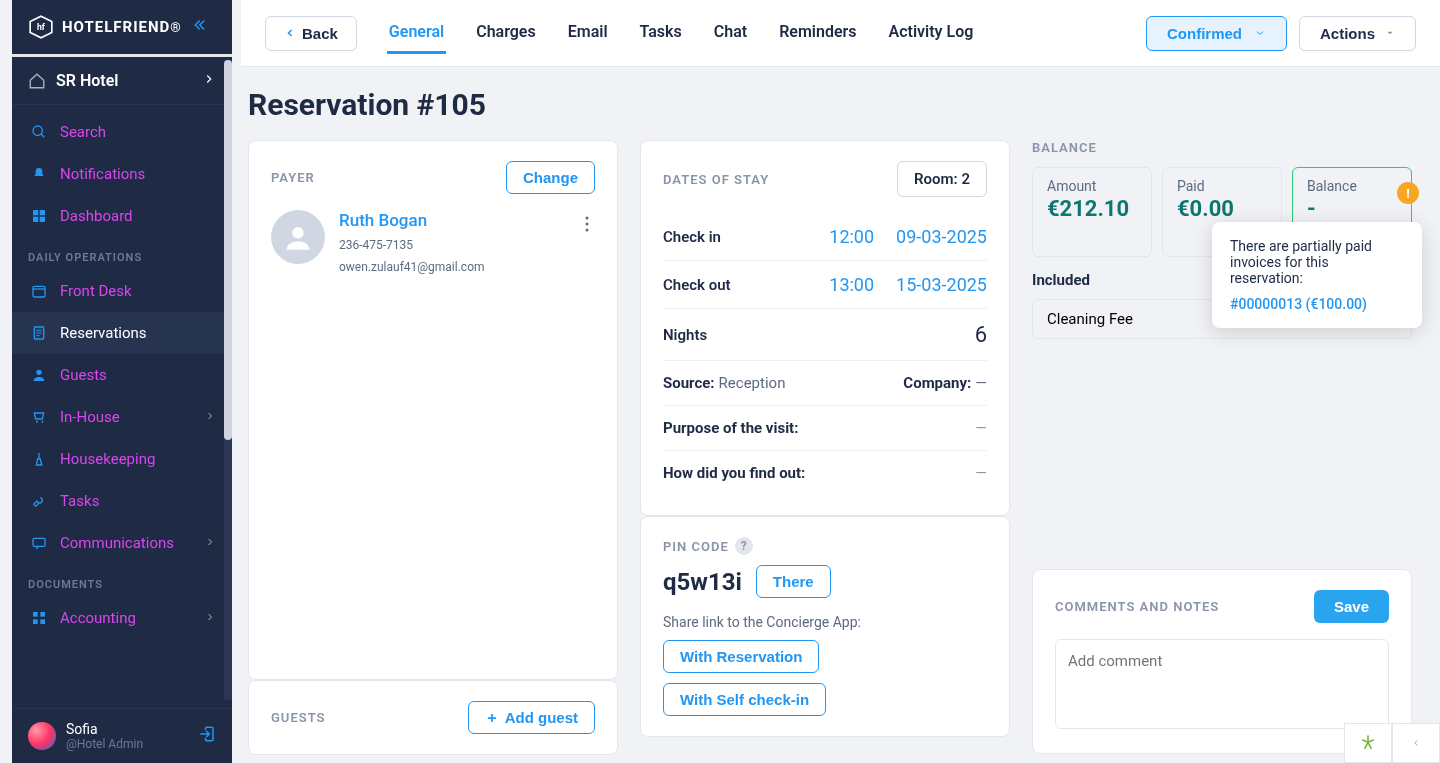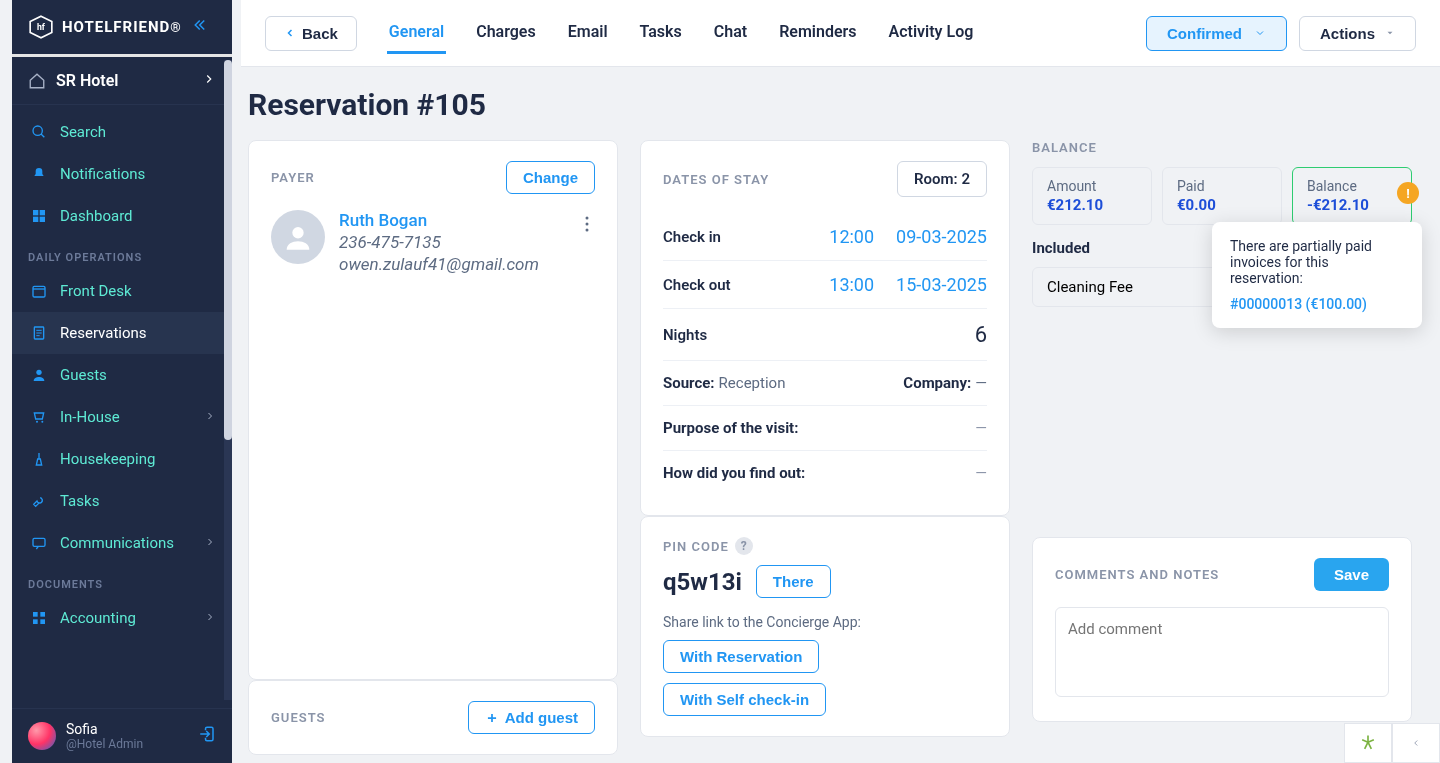--- a/index.html
+++ b/index.html
@@ -8,21 +8,21 @@
 
 .sidebar { position: fixed; left: 12px; top: 0; width: 220px; height: 100%; background: #1f2a44; color: #a8b2c7; display: flex; flex-direction: column; }
 .logo-row { display: flex; align-items: center; padding: 14px 16px; color: #fff; }
 .logo-row svg { margin-right: 8px; }
 .logo-text { font-weight: 700; letter-spacing: 1px; font-size: 15px; }
 .collapse-btn { margin-left: auto; color: #2196f3; cursor: pointer; }
 .hotel-row { display: flex; align-items: center; padding: 14px 16px; color: #fff; cursor: pointer; border-top: 3px solid #e5e5e5; border-bottom: 1px solid #27334f; }
 .hotel-row .chev { margin-left: auto; }
 .nav-sec { padding: 6px 0; overflow: hidden; }
 .nav-head { font-size: 11px; letter-spacing: 1px; color: #6c7a99; padding: 14px 16px 6px; font-weight: 600; }
-.nav-item { display: flex; align-items: center; padding: 12px 16px; cursor: pointer; font-size: 15px; color: #5eead4; }
+.nav-item { display: flex; align-items: center; padding: 12px 16px; cursor: pointer; font-size: 15px; color: #d946ef; }
 .nav-item.active { background: #27344f; color: #fff; }
 .nav-item .icon { width: 22px; display: inline-flex; justify-content: center; margin-right: 10px; }
 .nav-item .chev { margin-left: auto; }
 .user-row { margin-top: auto; border-top: 1px solid #27334f; display: flex; align-items: center; padding: 12px 16px; cursor: pointer; }
 .user-av { width: 28px; height: 28px; border-radius: 50%; background: radial-gradient(circle at 30% 30%, #f9a, #f36, #36c); margin-right: 10px; }
 .user-row .uname { color: #fff; font-size: 14px; }
 .user-row .urole { color: #6c7a99; font-size: 12px; }
 .user-row .sign { margin-left: auto; color: #2196f3; }
 .scrolltrack { position: absolute; right: 0; top: 60px; width: 8px; height: 640px; background: #2a3654; }
 .scrollthumb { position: absolute; right: 0; top: 60px; width: 8px; height: 380px; background: #cfd4e0; border-radius: 4px; }
@@ -48,21 +48,21 @@
 
 .card { background: #fff; border: 1px solid #e3e6ec; border-radius: 8px; padding: 20px 22px; }
 .card-head { display: flex; align-items: center; justify-content: space-between; margin-bottom: 16px; }
 .card-label { font-size: 13px; letter-spacing: 1px; color: #8a94a8; font-weight: 600; }
 .btn-outline { border: 1px solid #2196f3; color: #2196f3; background: #fff; border-radius: 6px; padding: 7px 16px; font-size: 15px; font-weight: 600; cursor: pointer; }
 .btn-primary { background: #29a5ef; color: #fff; border: none; border-radius: 6px; padding: 8px 20px; font-size: 15px; font-weight: 600; cursor: pointer; }
 
 .payer-row { display: flex; align-items: flex-start; gap: 14px; }
 .avatar { width: 54px; height: 54px; border-radius: 50%; background: #d0d7e2; display: flex; align-items: center; justify-content: center; }
 .pname { color: #2196f3; font-size: 17px; font-weight: 500; cursor: pointer; }
-.pphone, .pemail { color: #5d6b82; font-size: 17px; margin-top: 2px; font-style: italic; }
+.pphone, .pemail { color: #5d6b82; font-size: 12px; margin-top: 8px; }
 .dots { margin-left: auto; cursor: pointer; padding: 6px; }
 
 .room-tag { margin-left: auto; border: 1px solid #d0d7e2; border-radius: 6px; padding: 8px 16px; font-size: 15px; font-weight: 600; color: #1f2a44; cursor: pointer; }
 .kvrow { display: flex; align-items: center; padding: 13px 0; border-bottom: 1px solid #edf0f5; font-size: 15px; }
 .kvrow:last-child { border-bottom: none; }
 .kvrow .k { color: #1f2a44; font-weight: 600; }
 .kvrow .time { color: #2196f3; font-size: 18px; margin-left: auto; margin-right: 22px; }
 .kvrow .date { color: #2196f3; font-size: 18px; }
 .kvrow .n { font-size: 22px; color: #1f2a44; margin-left: auto; }
 .kvrow .dash { margin-left: auto; color: #8a94a8; }
@@ -71,21 +71,21 @@
 
 .pin-row { display: flex; align-items: center; gap: 14px; margin-top: 10px; }
 .pin-code { font-size: 24px; font-weight: 700; color: #1f2a44; }
 .sharetxt { font-size: 14px; color: #5d6b82; margin: 16px 0 10px; }
 .qmark { display:inline-flex; width:18px; height:18px; border-radius:50%; background:#e3e6ec; color:#8a94a8; align-items:center; justify-content:center; font-size:12px; font-weight:700; margin-left:6px; }
 
 .bal-row { display: flex; gap: 10px; margin-bottom: 14px; }
 .bal-box { flex: 1; border: 1px solid #e3e6ec; border-radius: 6px; padding: 10px 14px; position: relative; }
 .bal-box.hl { border-color: #2ecc71; }
 .bal-lbl { font-size: 14px; color: #5d6b82; }
-.bal-val { font-size: 15px; font-weight: 700; color: #1d4ed8; margin-top: 2px; }
+.bal-val { font-size: 22px; font-weight: 700; color: #0f766e; margin-top: 2px; }
 .warn-badge { position: absolute; right: -8px; top: 14px; width: 22px; height: 22px; border-radius: 50%; background: #f5a623; color: #fff; display: flex; align-items: center; justify-content: center; font-size: 13px; font-weight: 700; }
 .inc-row { display: flex; align-items: center; border: 1px solid #e3e6ec; border-radius: 6px; padding: 10px 14px; margin-top: 10px; font-size: 15px; }
 .inc-row .v { margin-left: auto; font-weight: 600; }
 
 .tooltip { position: absolute; background: #fff; border-radius: 8px; box-shadow: 0 4px 20px rgba(0,0,0,0.15); padding: 16px 18px; width: 210px; font-size: 14px; color: #1f2a44; }
 .tooltip a { color: #2196f3; text-decoration: none; display: block; margin-top: 10px; font-weight: 500; }
 
 .comment-card textarea { width: 100%; border: 1px solid #e3e6ec; border-radius: 6px; padding: 12px; font-size: 15px; color: #5d6b82; resize: none; height: 90px; font-family: inherit; }
 
 .bottom-widgets { position: fixed; right: 0; bottom: 0; display: flex; }

